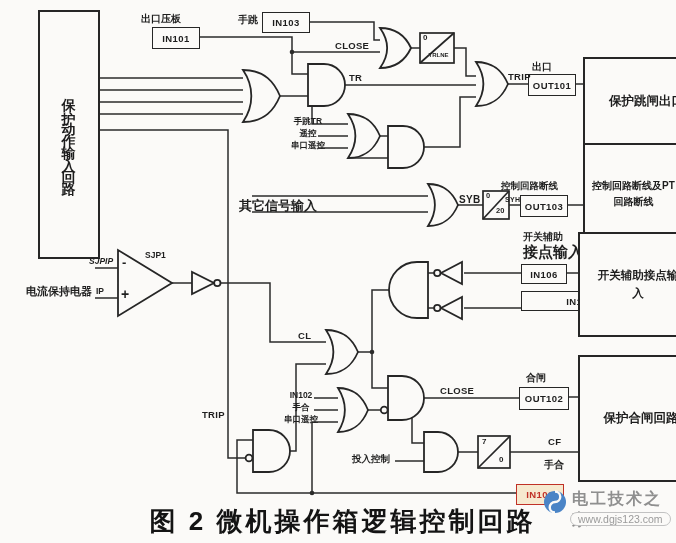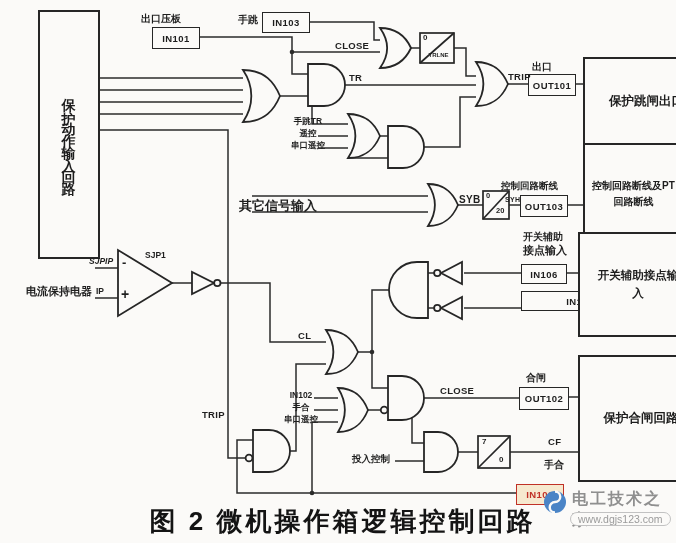--- a/index.html
+++ b/index.html
@@ -152,21 +152,21 @@
   <div class="lbl cjk" style="left:238px;top:14px;">手跳</div>
   <div class="iobox" style="left:262px;top:12px;width:46px;height:19px;">IN103</div>
 
   <div class="lbl cjk" style="left:532px;top:61px;">出口</div>
   <div class="iobox" style="left:528px;top:74px;width:46px;height:20px;">OUT101</div>
 
   <div class="lbl cjk" style="left:501px;top:181px;font-size:9.5px;">控制回路断线</div>
   <div class="iobox" style="left:520px;top:195px;width:46px;height:20px;">OUT103</div>
 
   <div class="lbl cjk" style="left:523px;top:231px;font-size:10px;">开关辅助</div>
-  <div class="lbl cjk" style="left:523px;top:244px;font-size:11px;">接点输入</div>
+  <div class="lbl cjk" style="left:523px;top:244px;font-size:15px;">接点输入</div>
   <div class="iobox" style="left:521px;top:264px;width:44px;height:18px;">IN106</div>
   <div class="iobox" style="left:521px;top:291px;width:44px;height:18px;padding-left:36px;">IN105</div>
 
   <div class="lbl cjk" style="left:526px;top:372px;">合闸</div>
   <div class="iobox" style="left:519px;top:387px;width:48px;height:21px;">OUT102</div>
 
   <div class="lbl cjk" style="left:544px;top:459px;">手合</div>
   <div class="iobox red" style="left:516px;top:484px;width:46px;height:19px;">IN102</div>
 
   <div class="rbox" style="left:583px;top:57px;width:85px;height:86px;font-size:12.5px;padding:0 19px;">保护跳闸出口</div>

